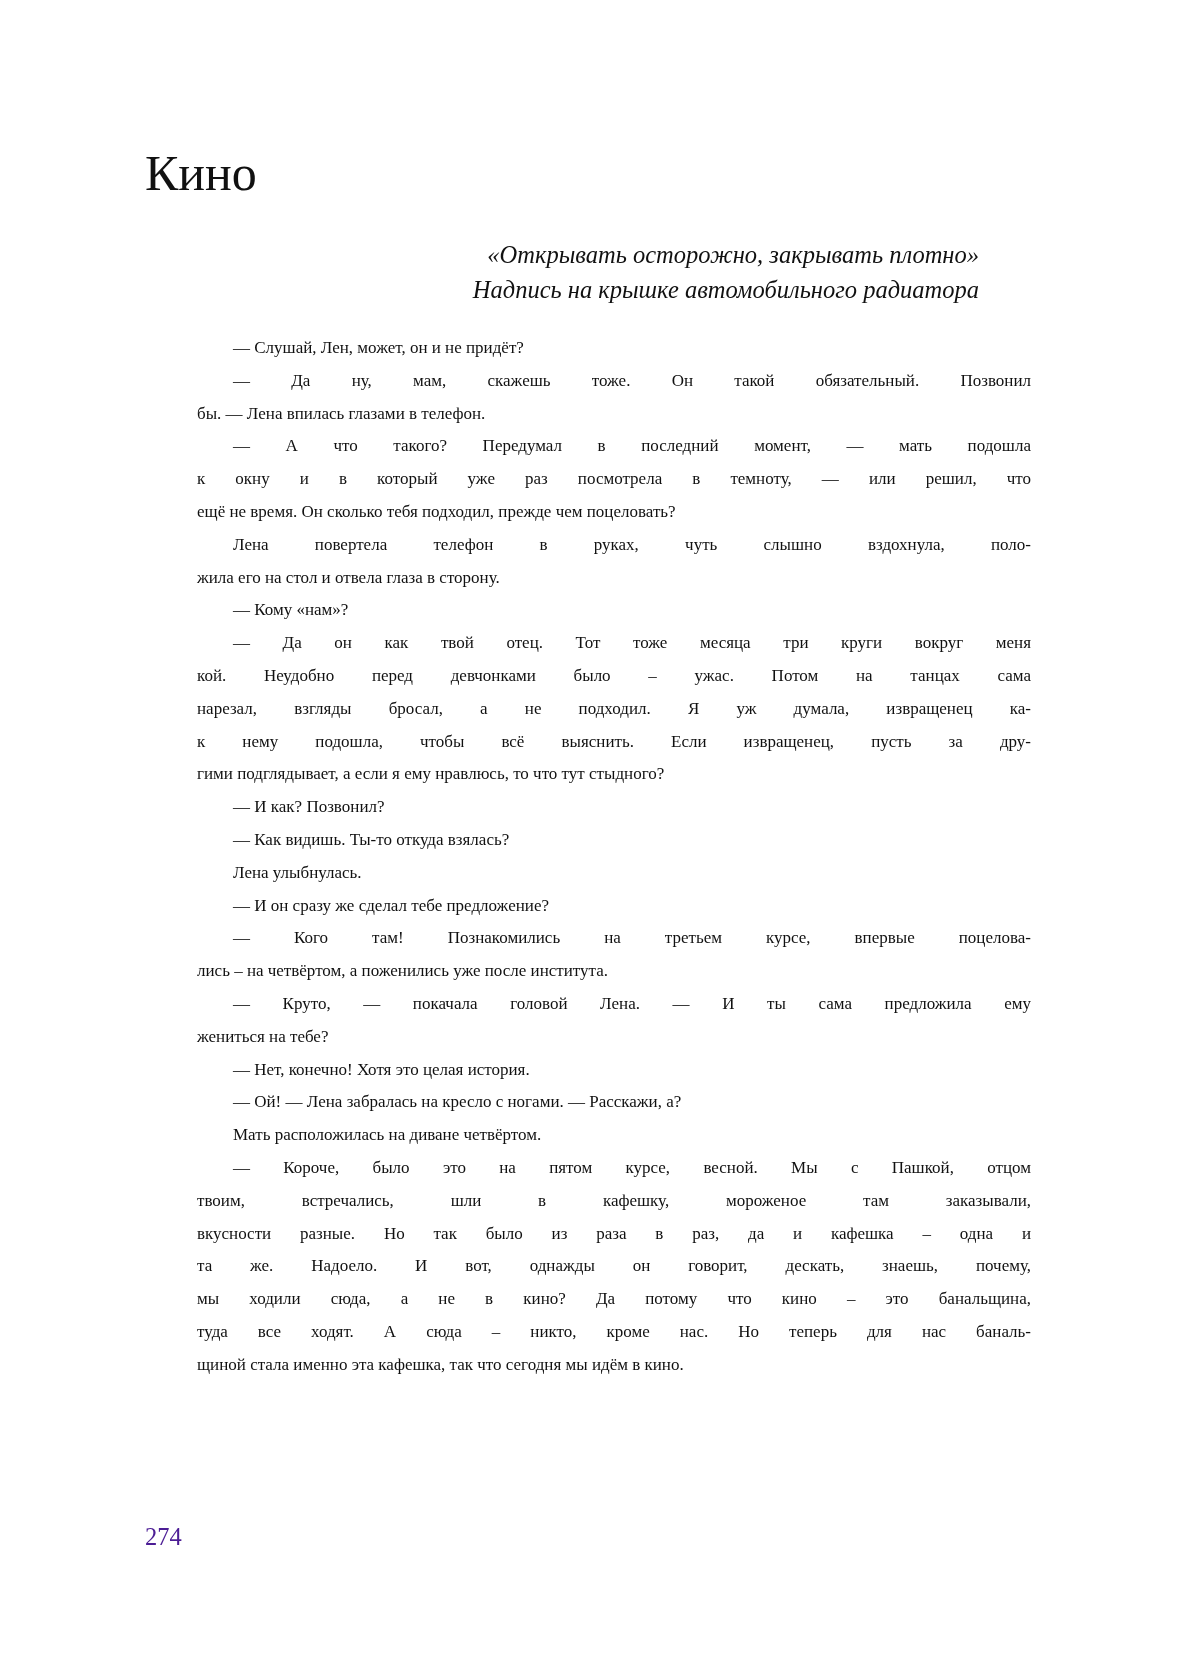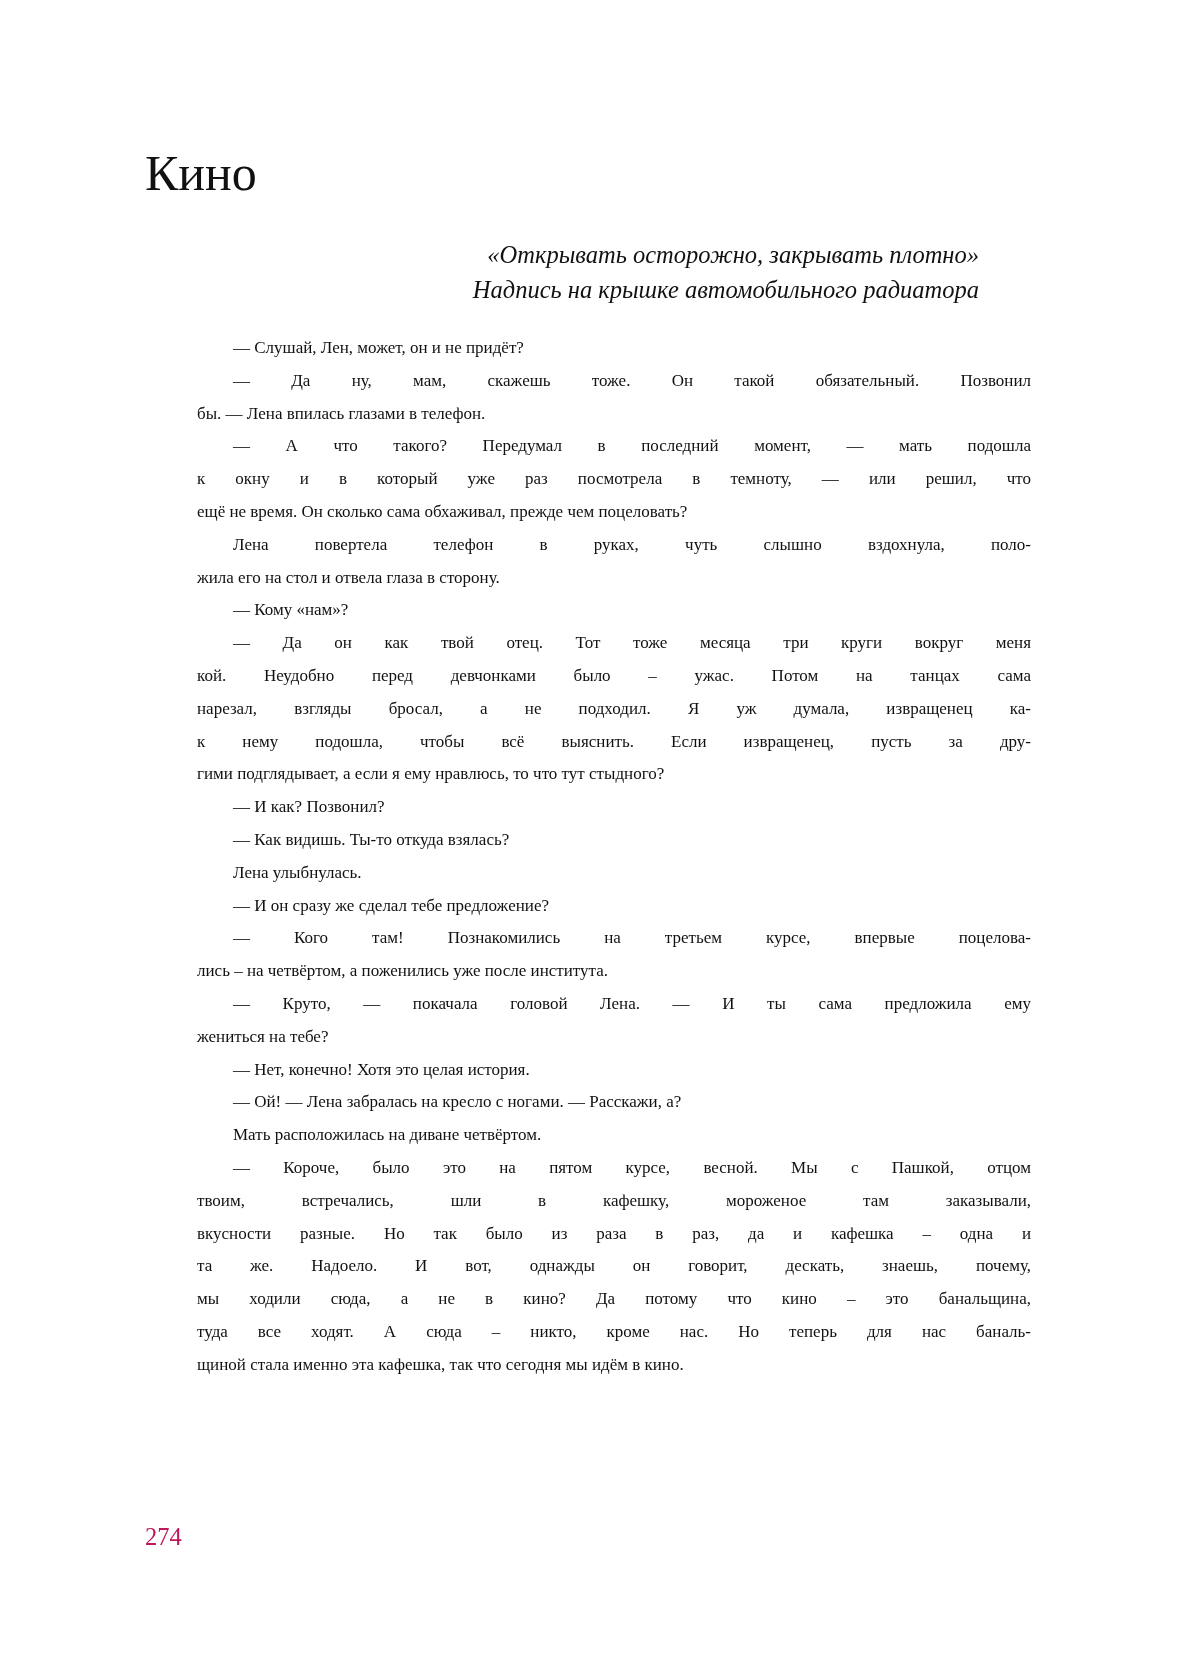--- a/index.html
+++ b/index.html
@@ -66,41 +66,41 @@
   .line.last {
     text-align: left;
     text-align-last: left;
   }
   .page-number {
     position: absolute;
     left: 145px;
     top: 1522px;
     font-size: 24.5px;
     line-height: 30px;
-    color: #be185d;
+    color: #4c1d95;
   }
 </style>
 </head>
 <body>
 
 <div class="page">
   <h1 class="chapter-title">Кино</h1>
 
   <div class="epigraph">
     <div>«Открывать осторожно, закрывать плотно»</div>
     <div>Надпись на крышке автомобильного радиатора</div>
   </div>
 
   <div class="body-text" id="body-text">
       <span class="line just indent last">— Слушай, Лен, может, он и не придёт?</span>
       <span class="line just indent">— Да ну, мам, скажешь тоже. Он такой обязательный. Позвонил</span>
       <span class="line just last">бы. — Лена впилась глазами в телефон.</span>
       <span class="line just indent">— А что такого? Передумал в последний момент, — мать подошла</span>
       <span class="line just">к окну и в который уже раз посмотрела в темноту, — или решил, что</span>
-      <span class="line just last">ещё не время. Он сколько сама обхаживал, прежде чем поцеловать?</span>
+      <span class="line just last">ещё не время. Он сколько тебя подходил, прежде чем поцеловать?</span>
       <span class="line just indent">Лена повертела телефон в руках, чуть слышно вздохнула, поло-</span>
       <span class="line just last">жила его на стол и отвела глаза в сторону.</span>
       <span class="line just indent last">— Кому «нам»?</span>
       <span class="line just indent">— Да он как твой отец. Тот тоже месяца три круги вокруг меня</span>
       <span class="line just">кой. Неудобно перед девчонками было – ужас. Потом на танцах сама</span>
       <span class="line just">нарезал, взгляды бросал, а не подходил. Я уж думала, извращенец ка-</span>
       <span class="line just">к нему подошла, чтобы всё выяснить. Если извращенец, пусть за дру-</span>
       <span class="line just last">гими подглядывает, а если я ему нравлюсь, то что тут стыдного?</span>
       <span class="line just indent last">— И как? Позвонил?</span>
       <span class="line just indent last">— Как видишь. Ты-то откуда взялась?</span>

